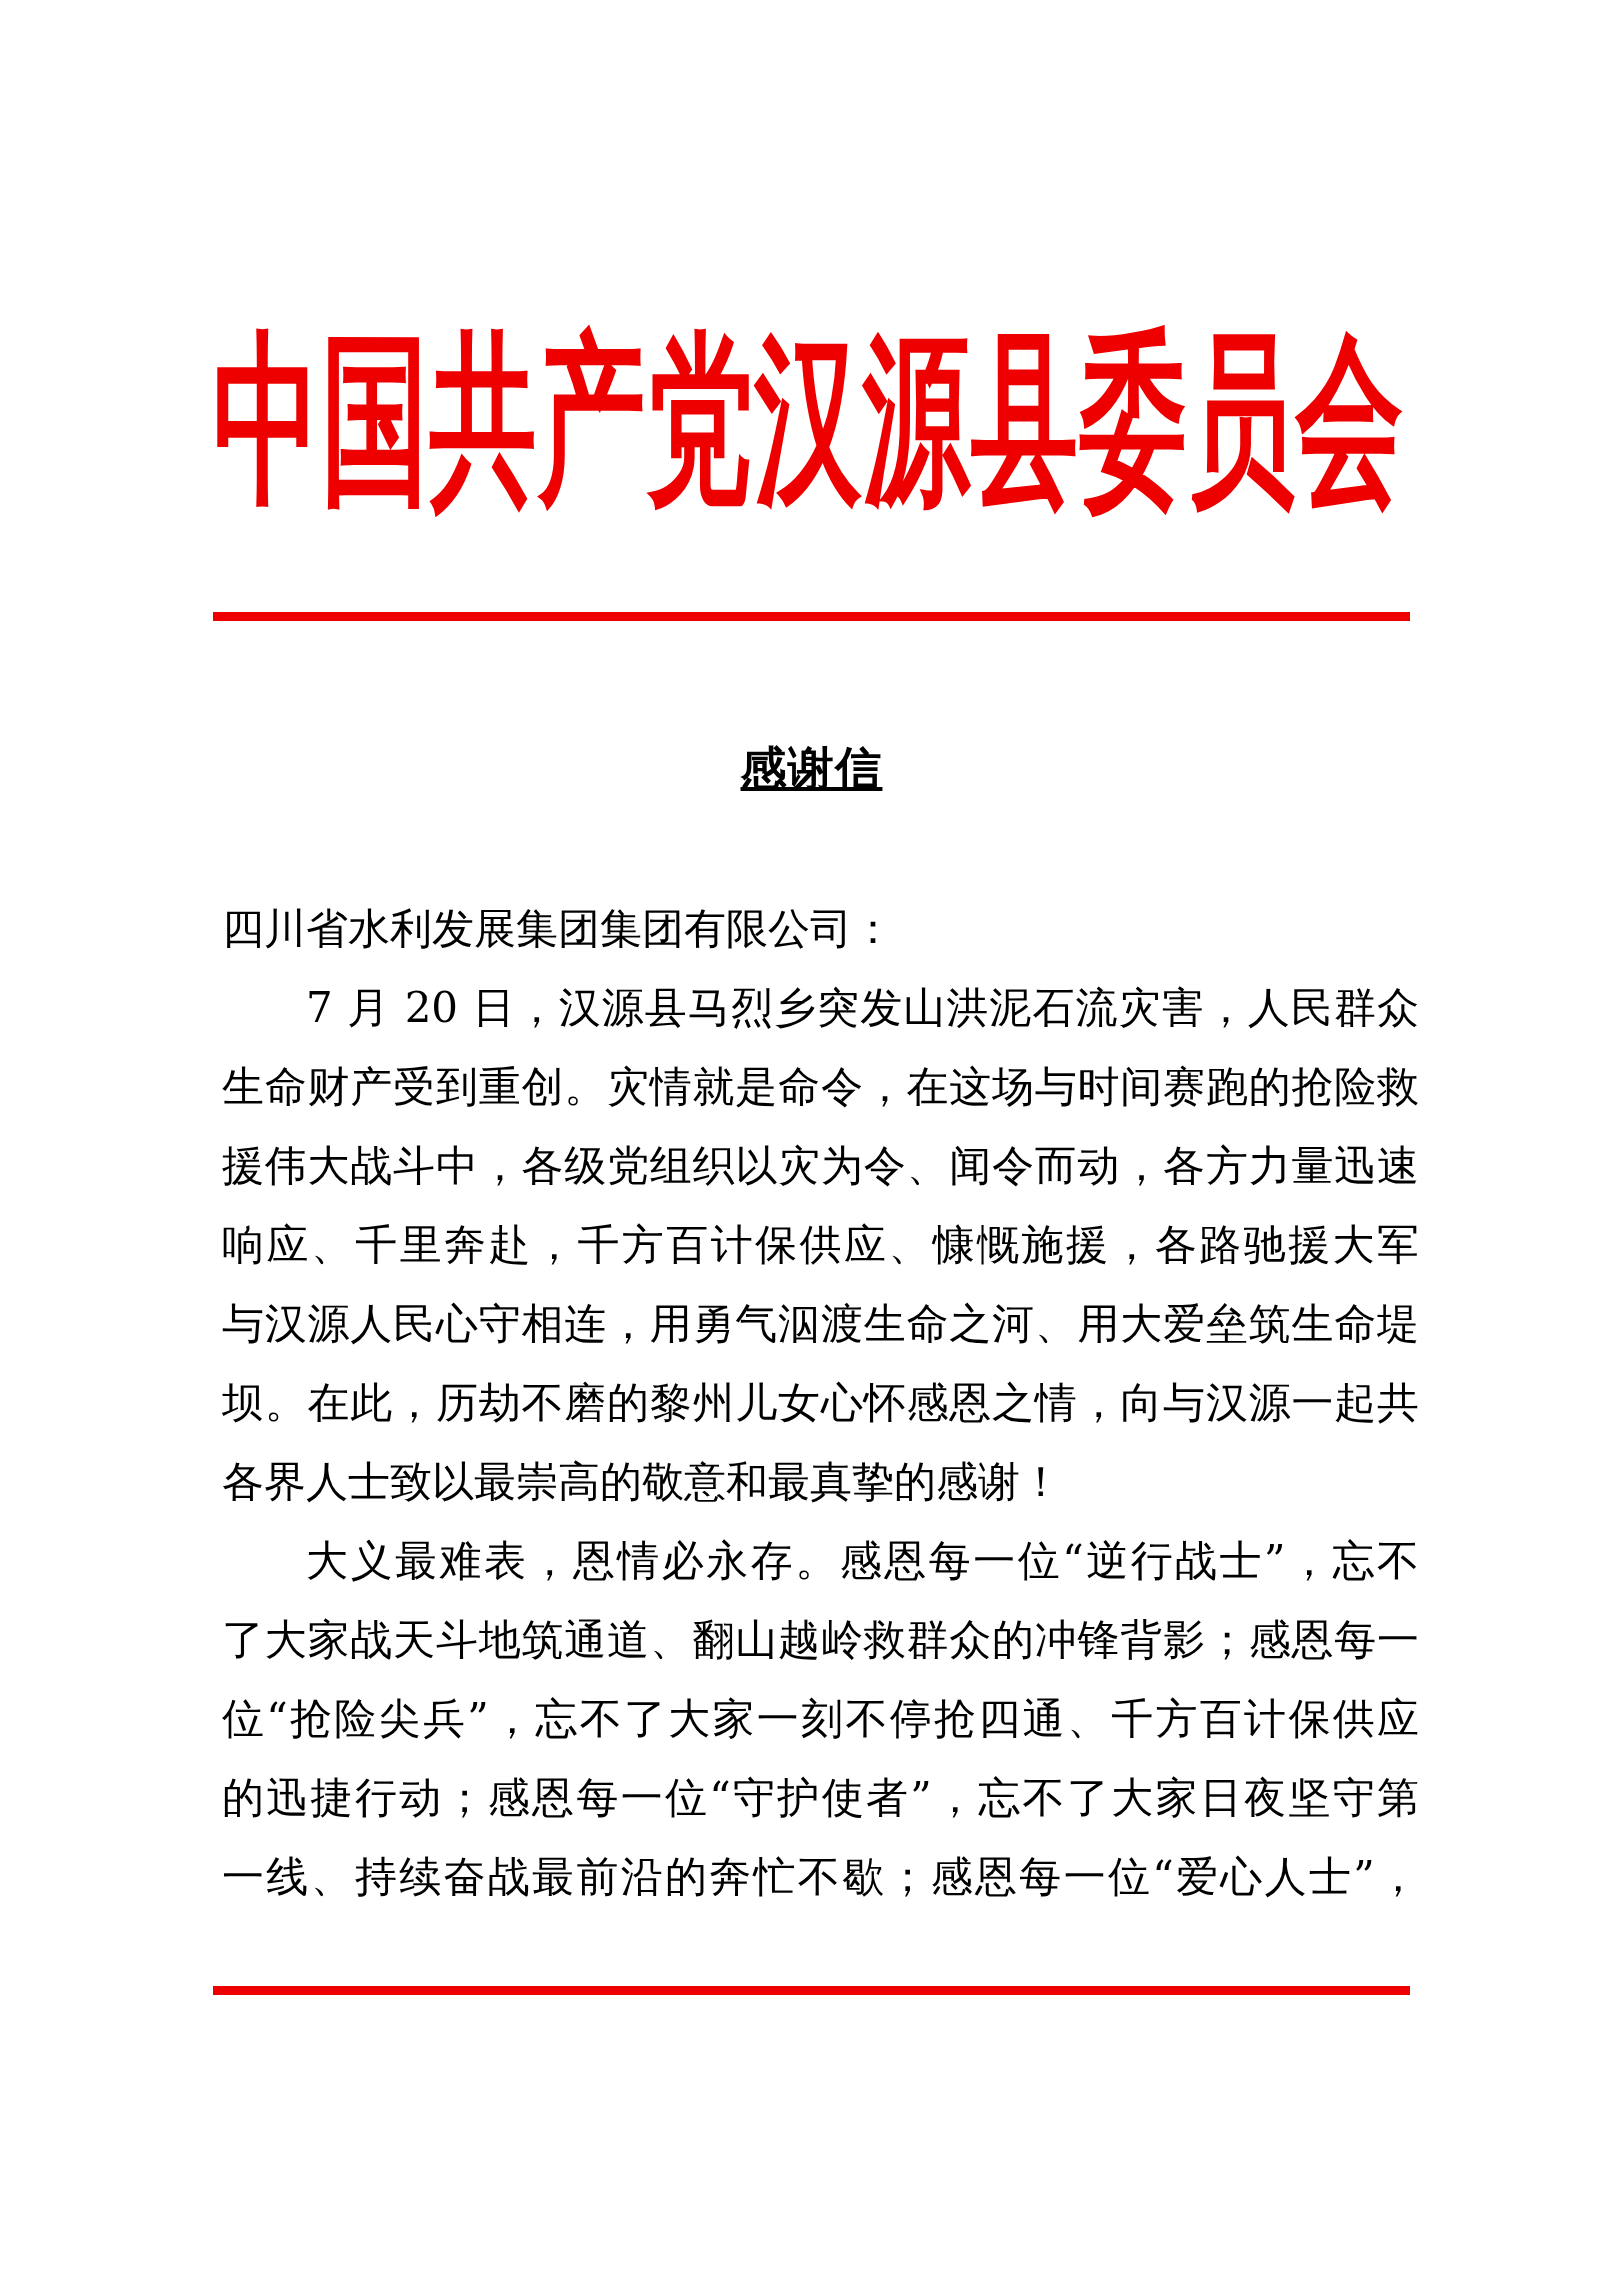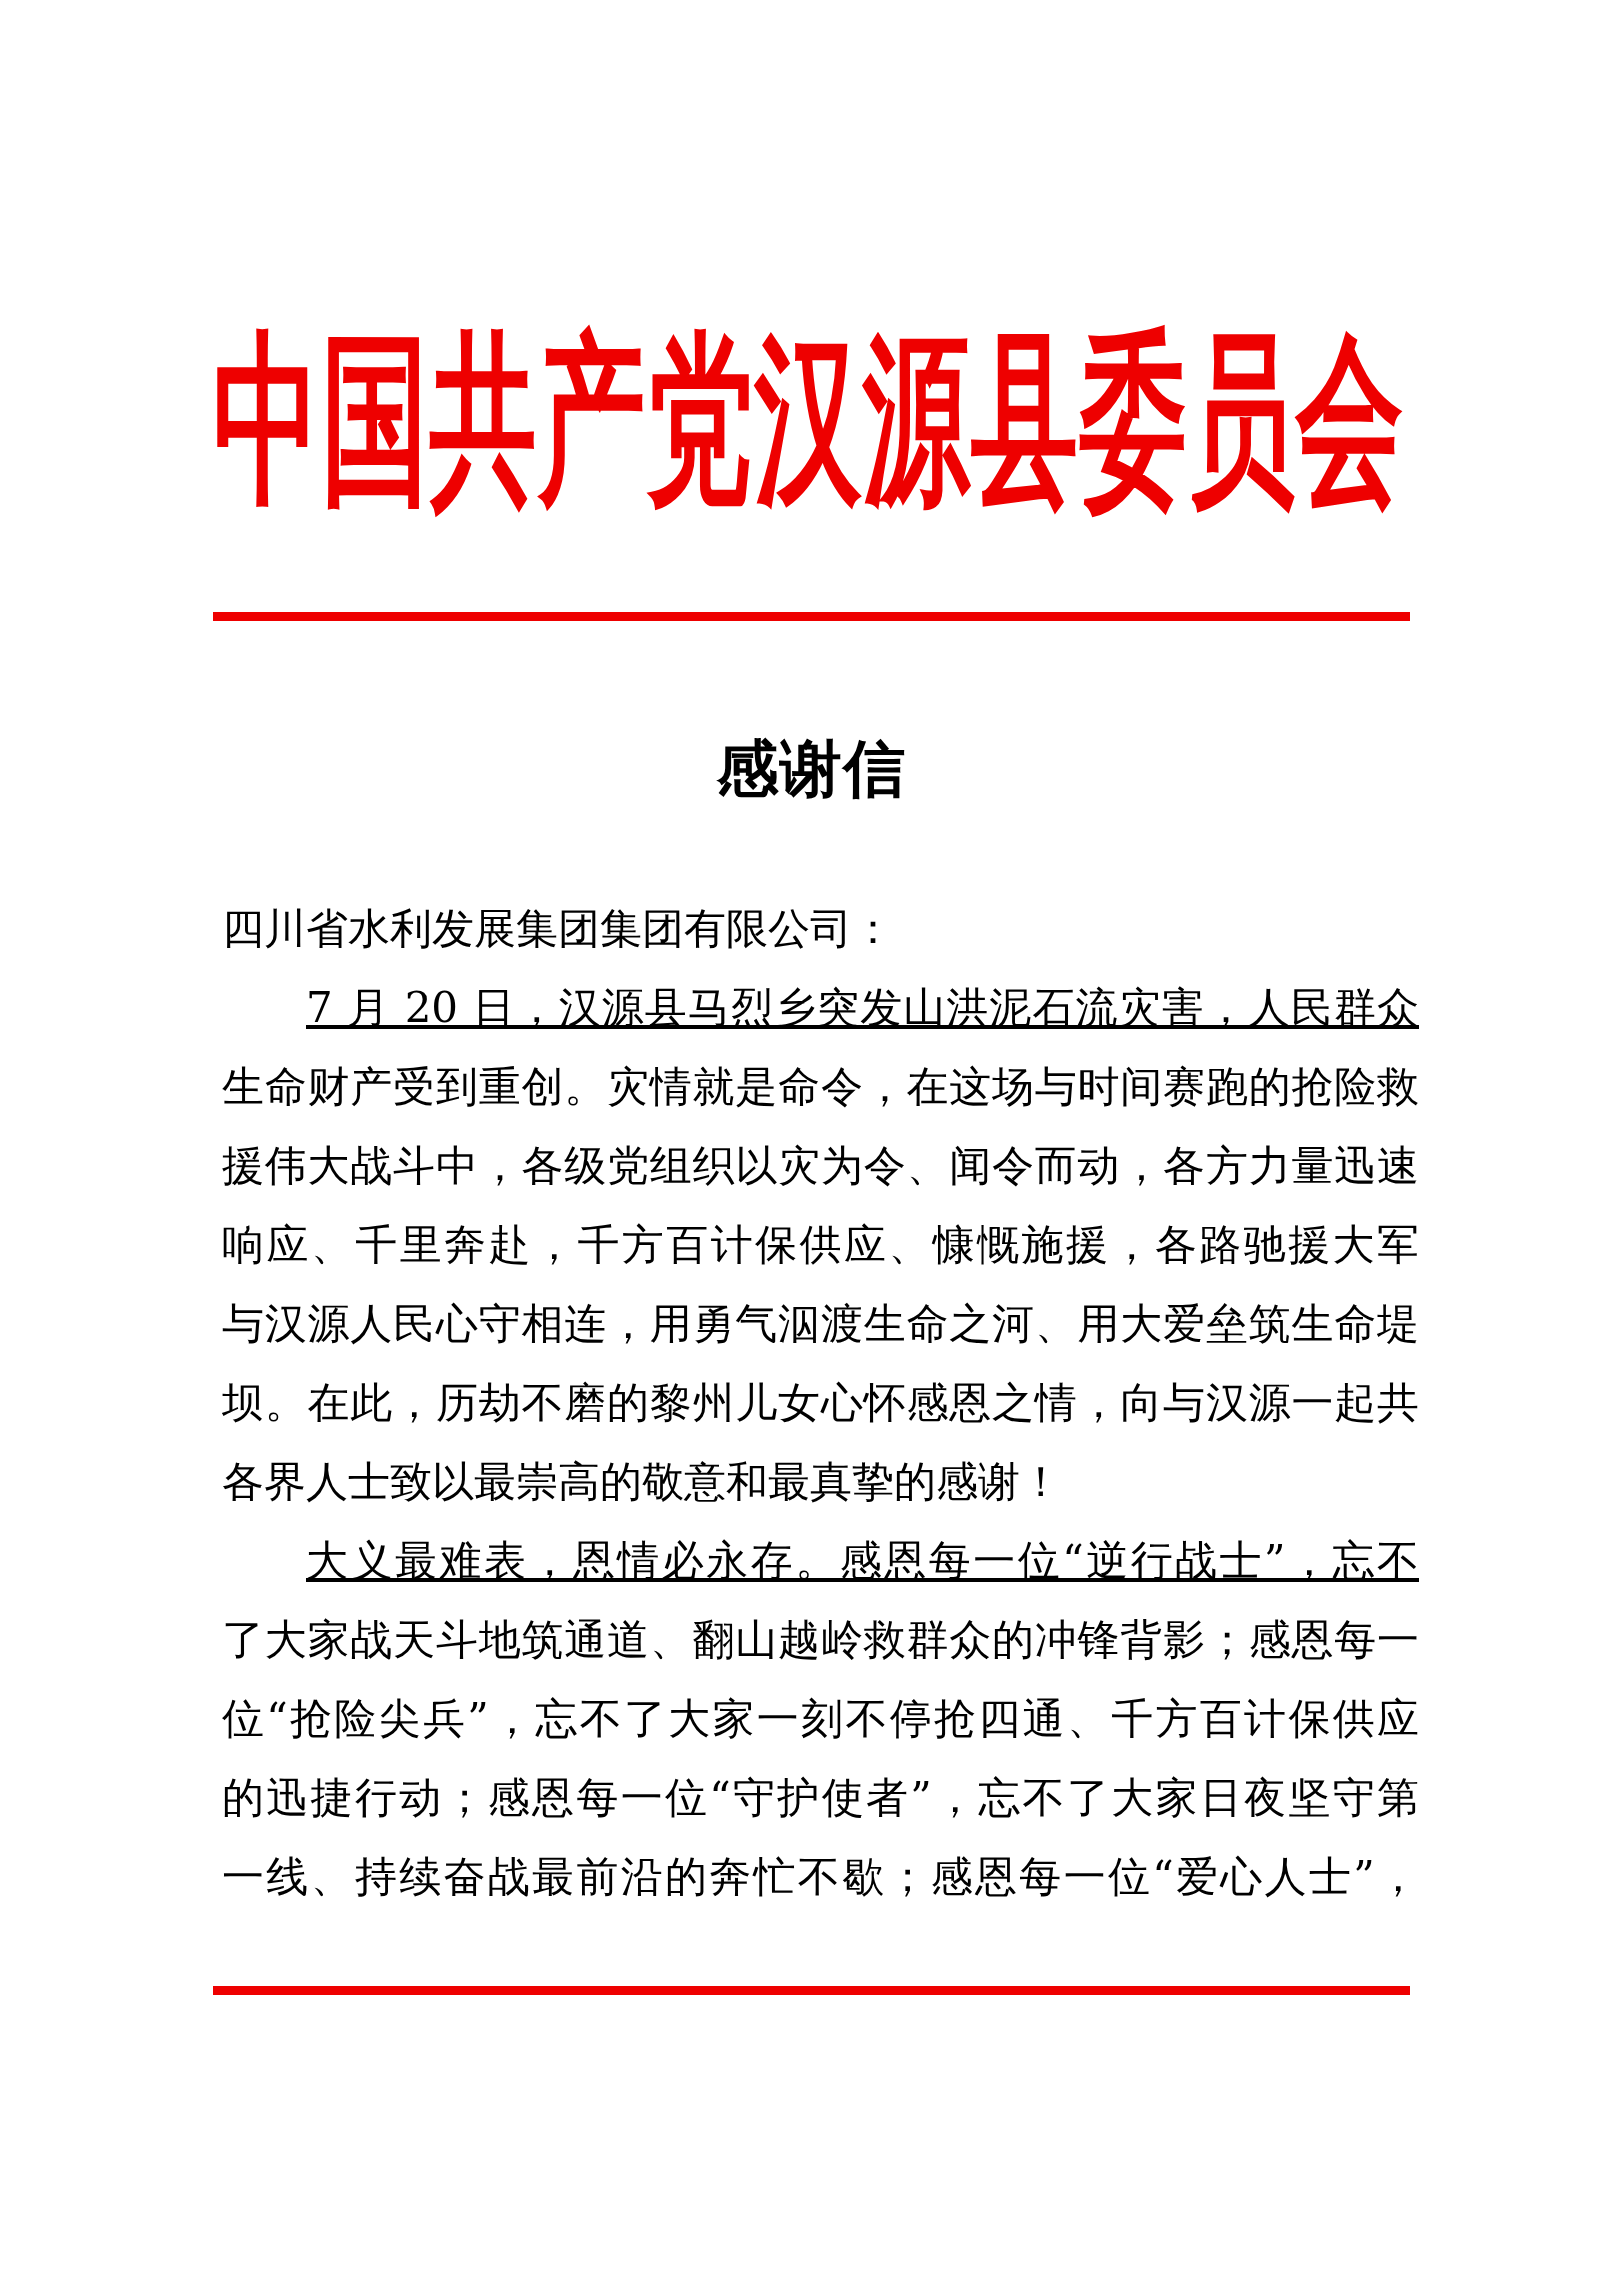--- a/index.html
+++ b/index.html
@@ -51,24 +51,25 @@
     border-bottom: 2.6px solid var(--accent);
   }
 
   
   .doc-title {
     position: absolute;
     left: 213px;
     top: 732px;
     width: 1197px;
     text-align: center;
-    font-size: 62px;
+    font-size: 46px;
     line-height: 73px;
     font-weight: 700;
     letter-spacing: 1.3px;
+    text-decoration: underline;
   }
 
   
   .body-block {
     position: absolute;
     left: 222px;
     top: 889px;
     width: 1197px;
   }
   .body-line {
@@ -78,21 +79,20 @@
     text-align: justify;
     text-align-last: justify;
     overflow: hidden;
   }
   .body-line.no-fill {
     text-align: left;
     text-align-last: auto;
   }
   .body-line.indent {
     text-indent: 84px; 
-    text-decoration: underline;
   }
 
   
   .rule-bottom {
     position: absolute;
     left: 213px;
     top: 1986px;
     width: 1197px;
     height: 3.3px;            
     border-top: 2.6px solid var(--accent);

